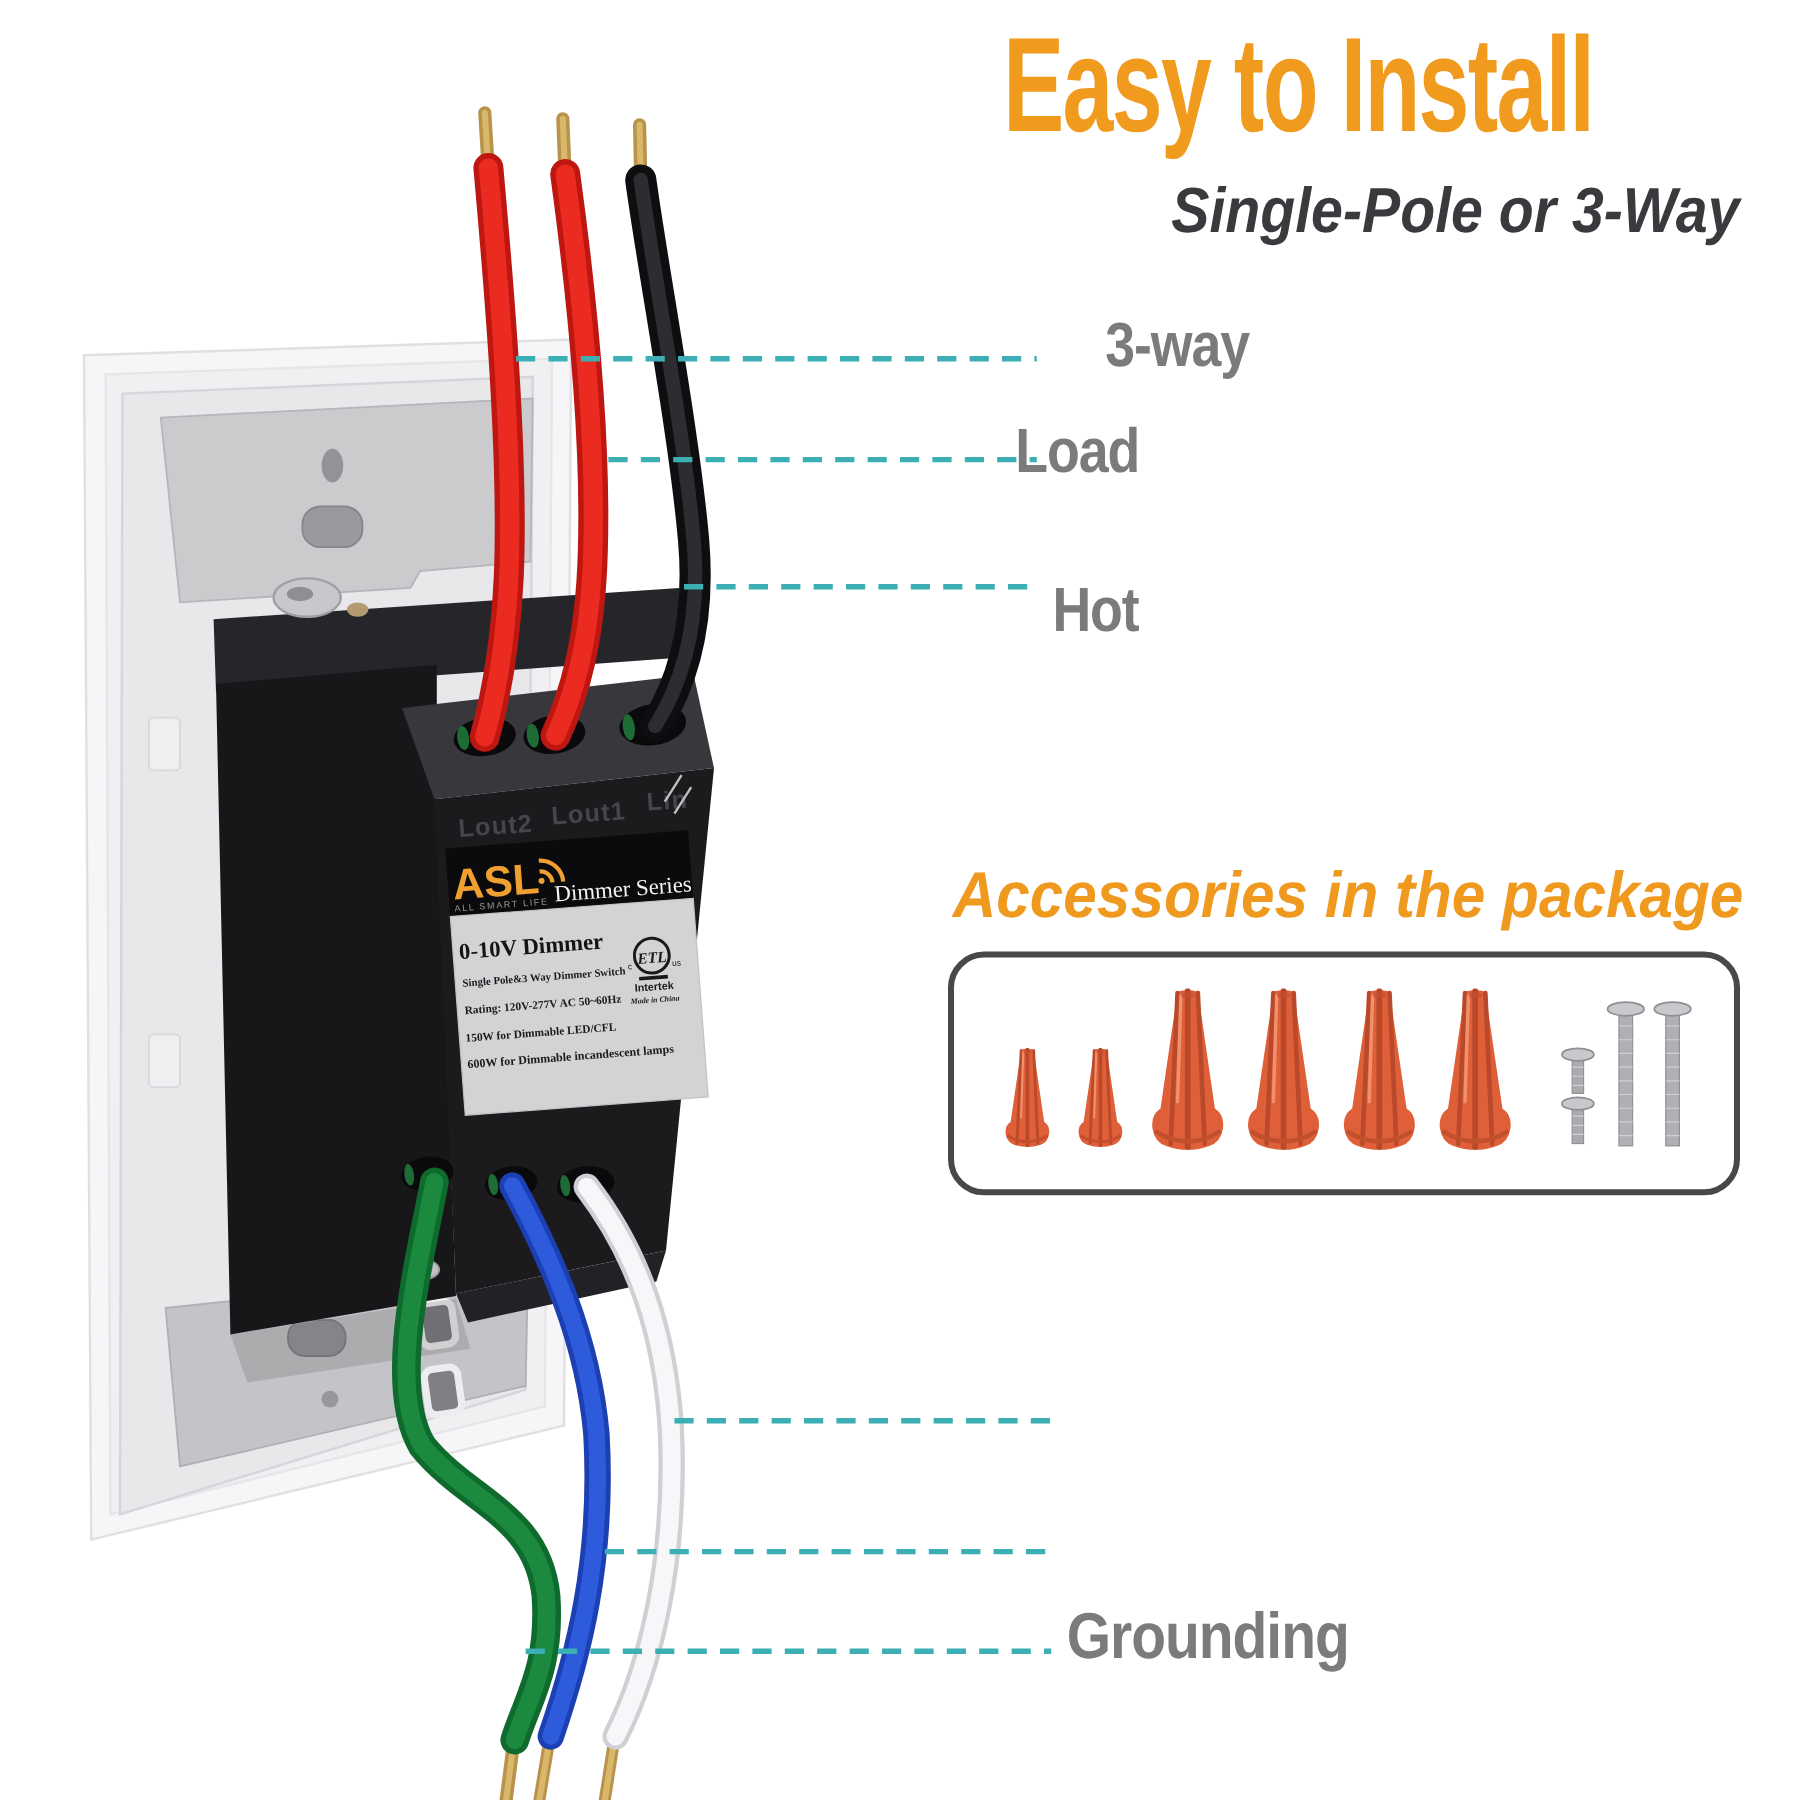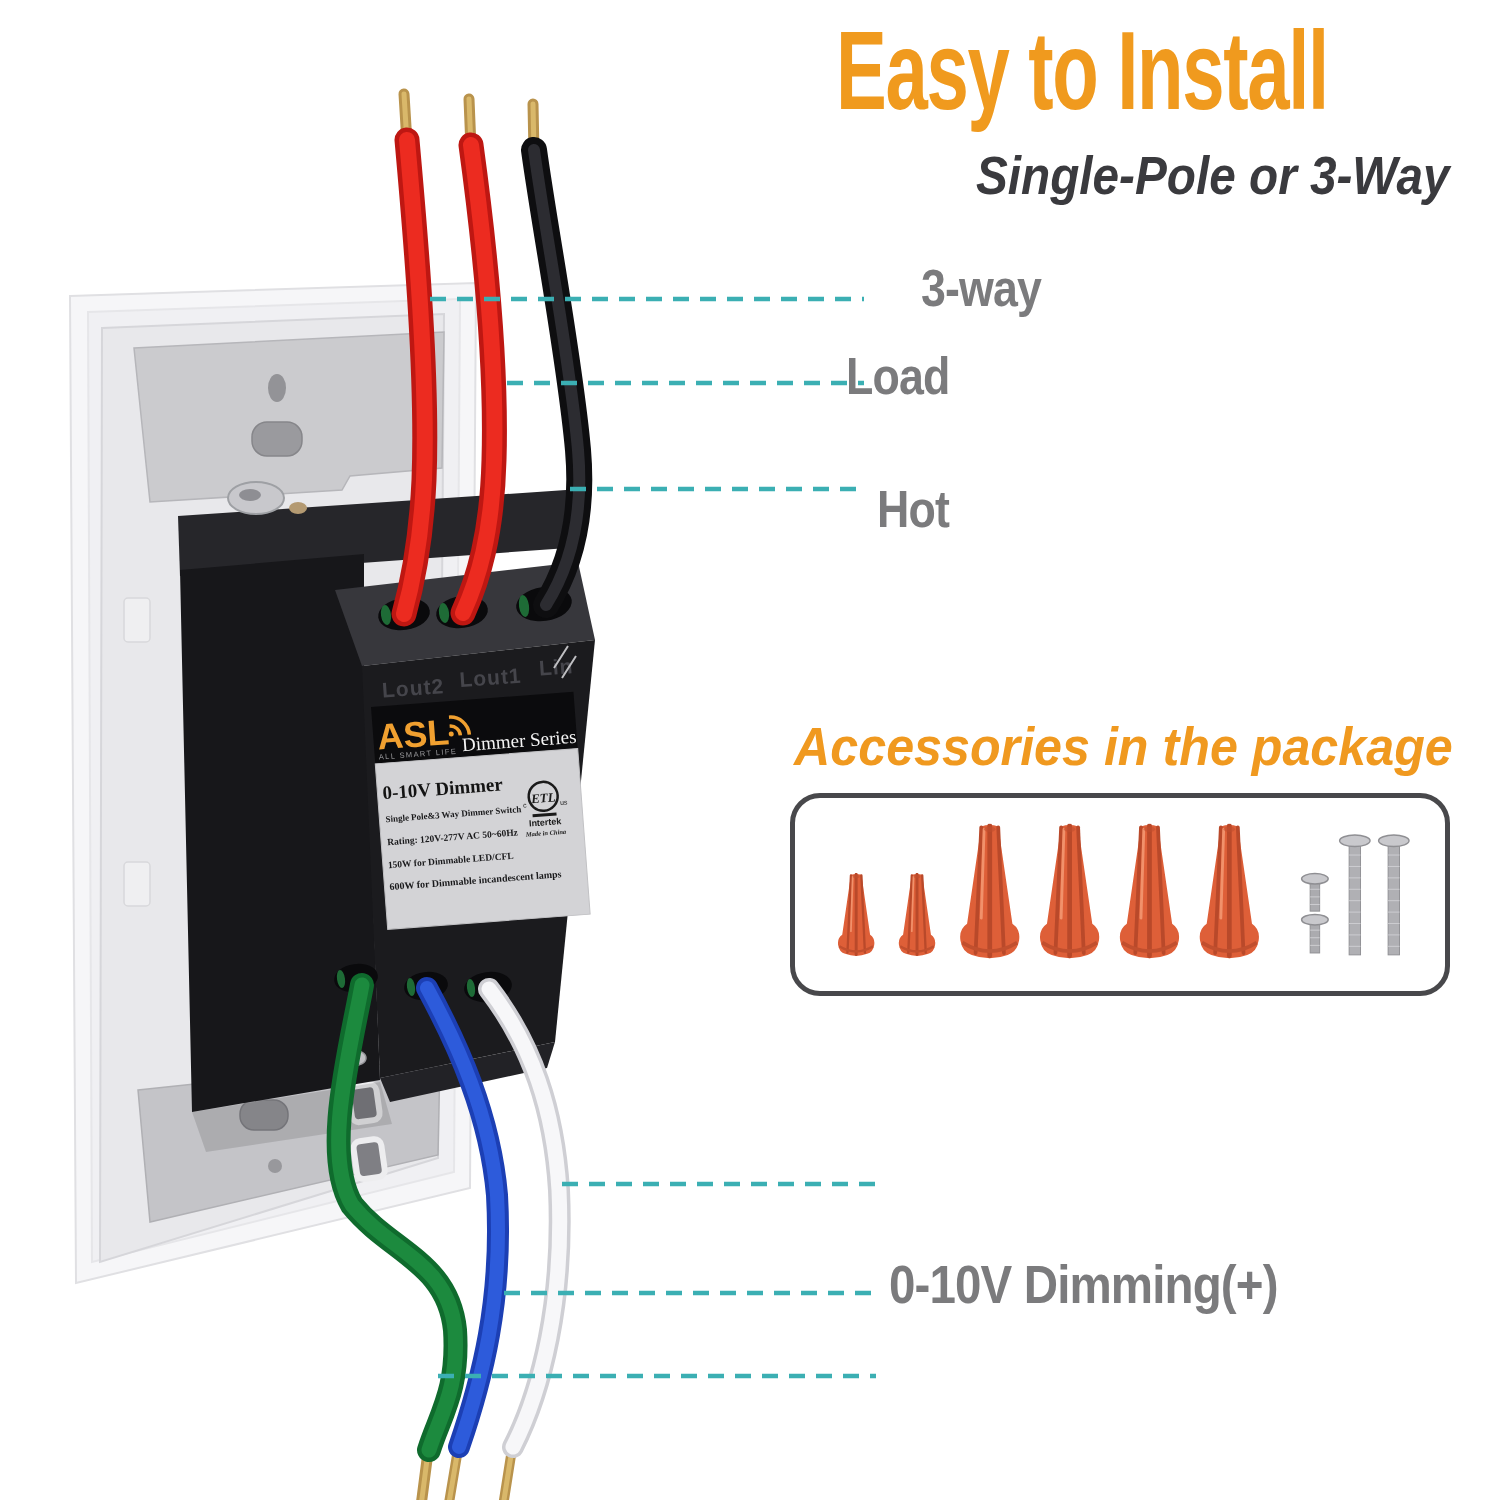--- a/index.html
+++ b/index.html
@@ -236,17 +236,17 @@
         <ellipse cx="577" cy="45" rx="16" ry="6" fill="#C9C9CD" stroke="#8F8F93" stroke-width="1.5"></ellipse>
       </g>
       <g>
         <rect x="612" y="48" width="12" height="117" fill="#B0B0B4" stroke="#8F8F93" stroke-width="1"></rect>
         <path d="M612,60h12 M612,72h12 M612,84h12 M612,96h12 M612,108h12 M612,120h12 M612,132h12 M612,144h12 M612,156h12" stroke="#CFCFD3" stroke-width="1"></path>
         <ellipse cx="618" cy="45" rx="16" ry="6" fill="#C9C9CD" stroke="#8F8F93" stroke-width="1.5"></ellipse>
       </g>
     </svg>
   </div>
 
-  <div class="lbl wire-lbl-b" style="left:889px;top:1257px;">
-    <span class="cond">0-10V Dimming(+)</span>
+  <div class="lbl wire-lbl-b" style="left:889px;top:1337px;">
+    <span class="cond">Grounding</span>
   </div>
 
 </div>
 
 </body></html>

